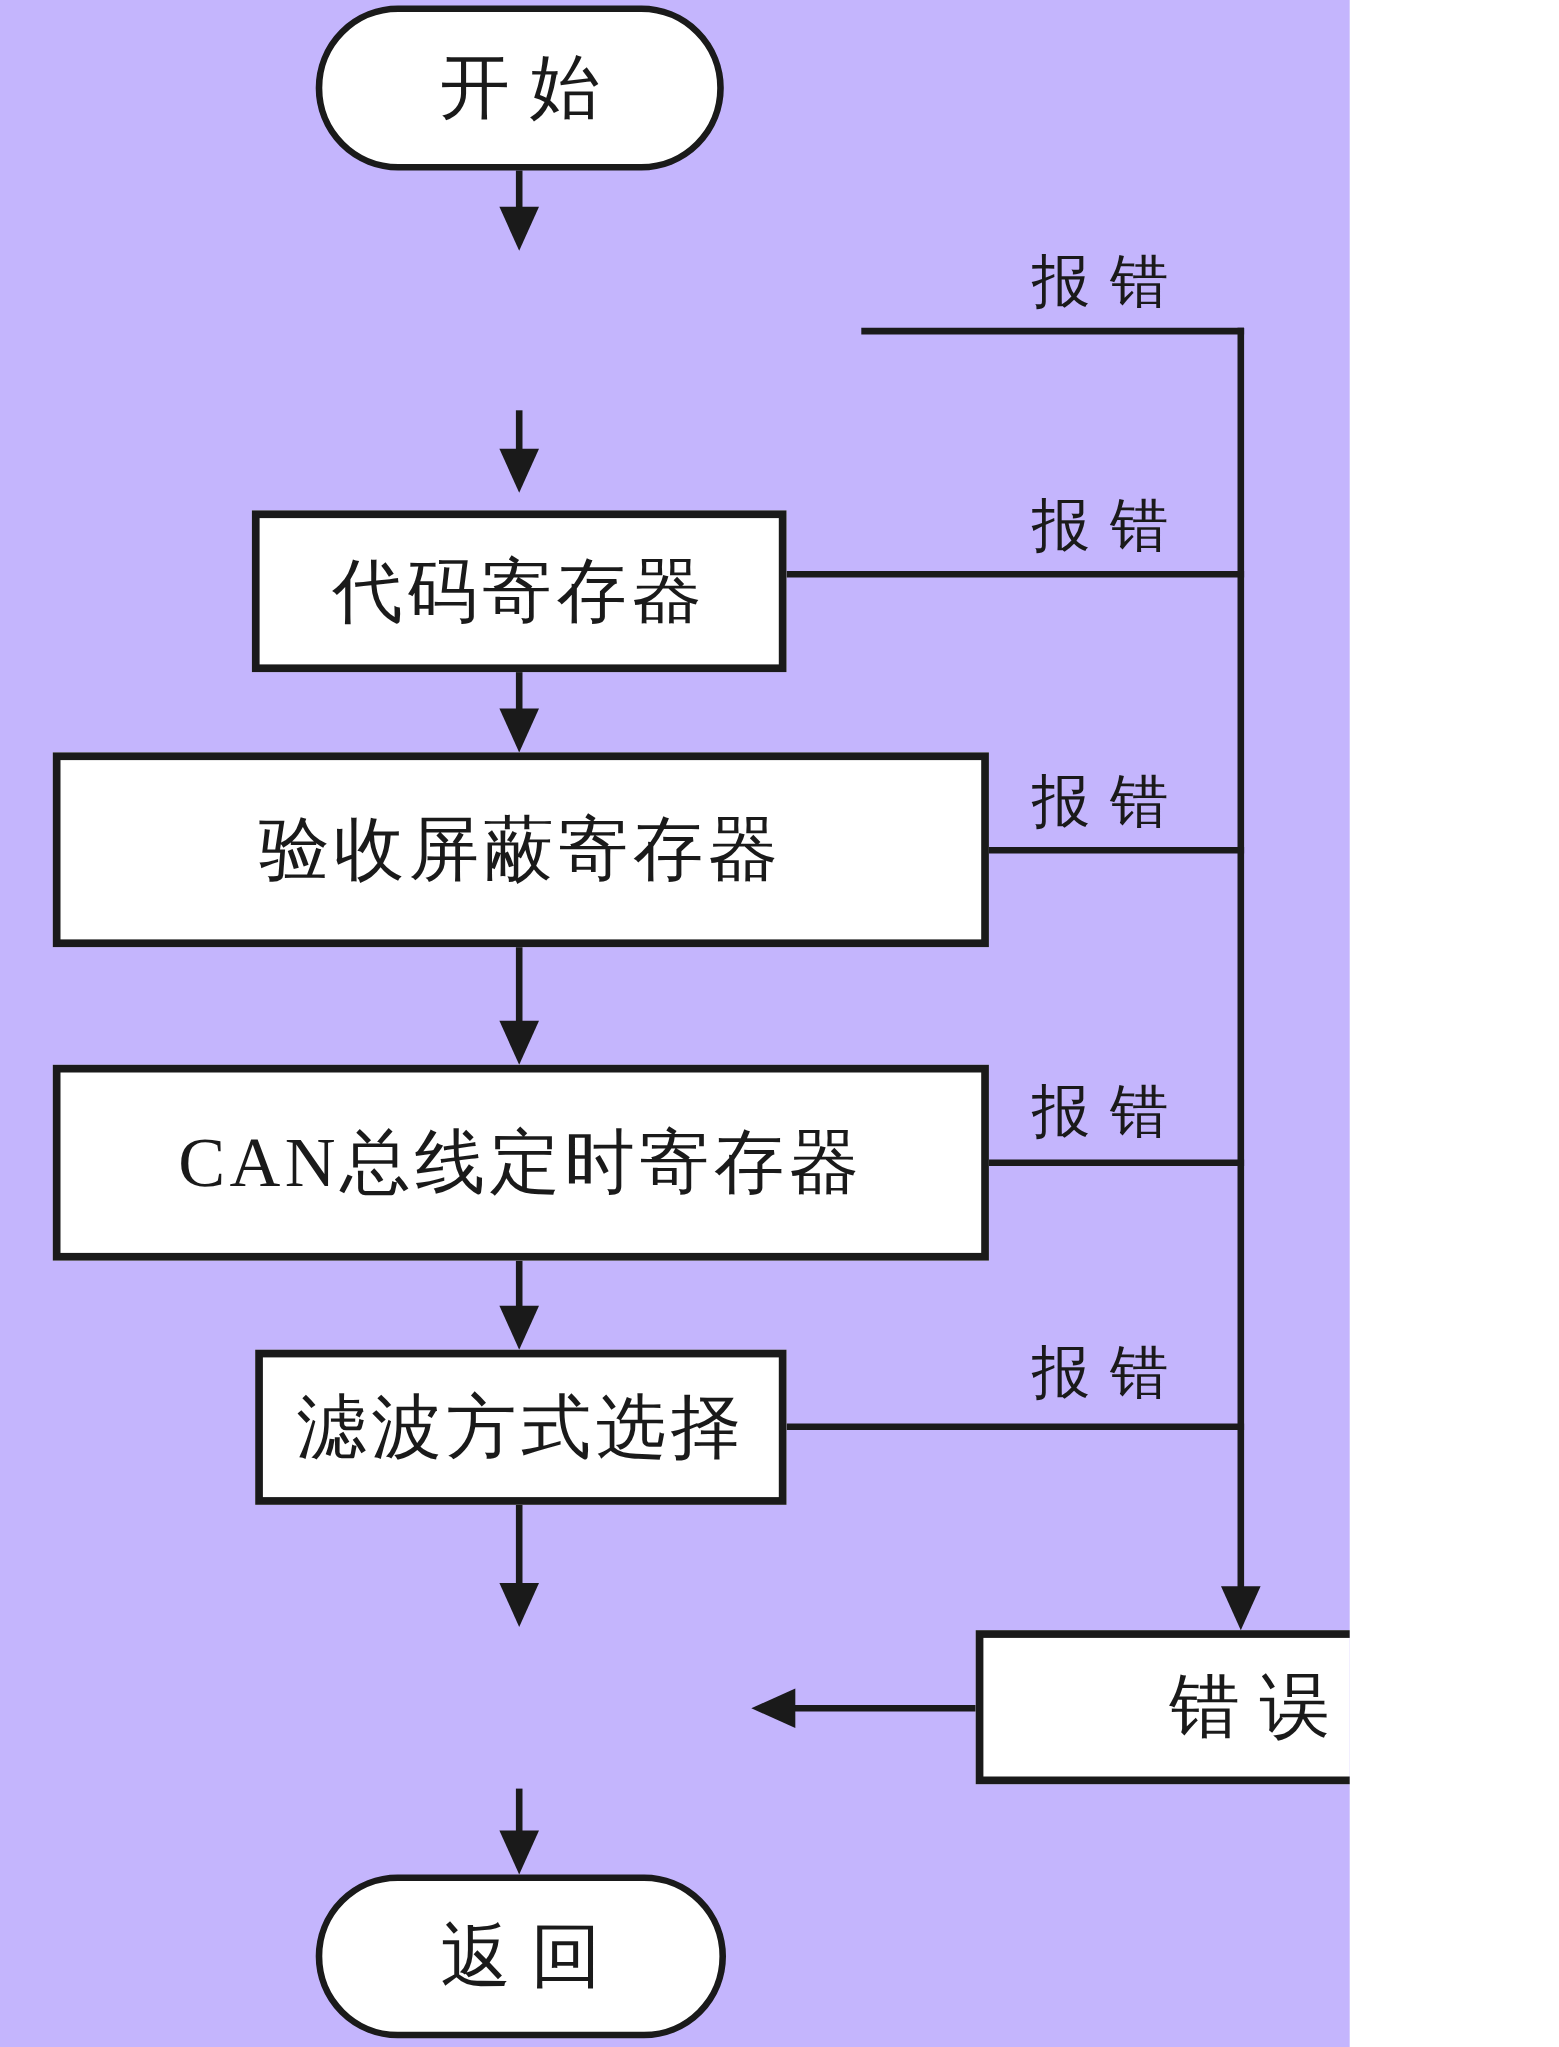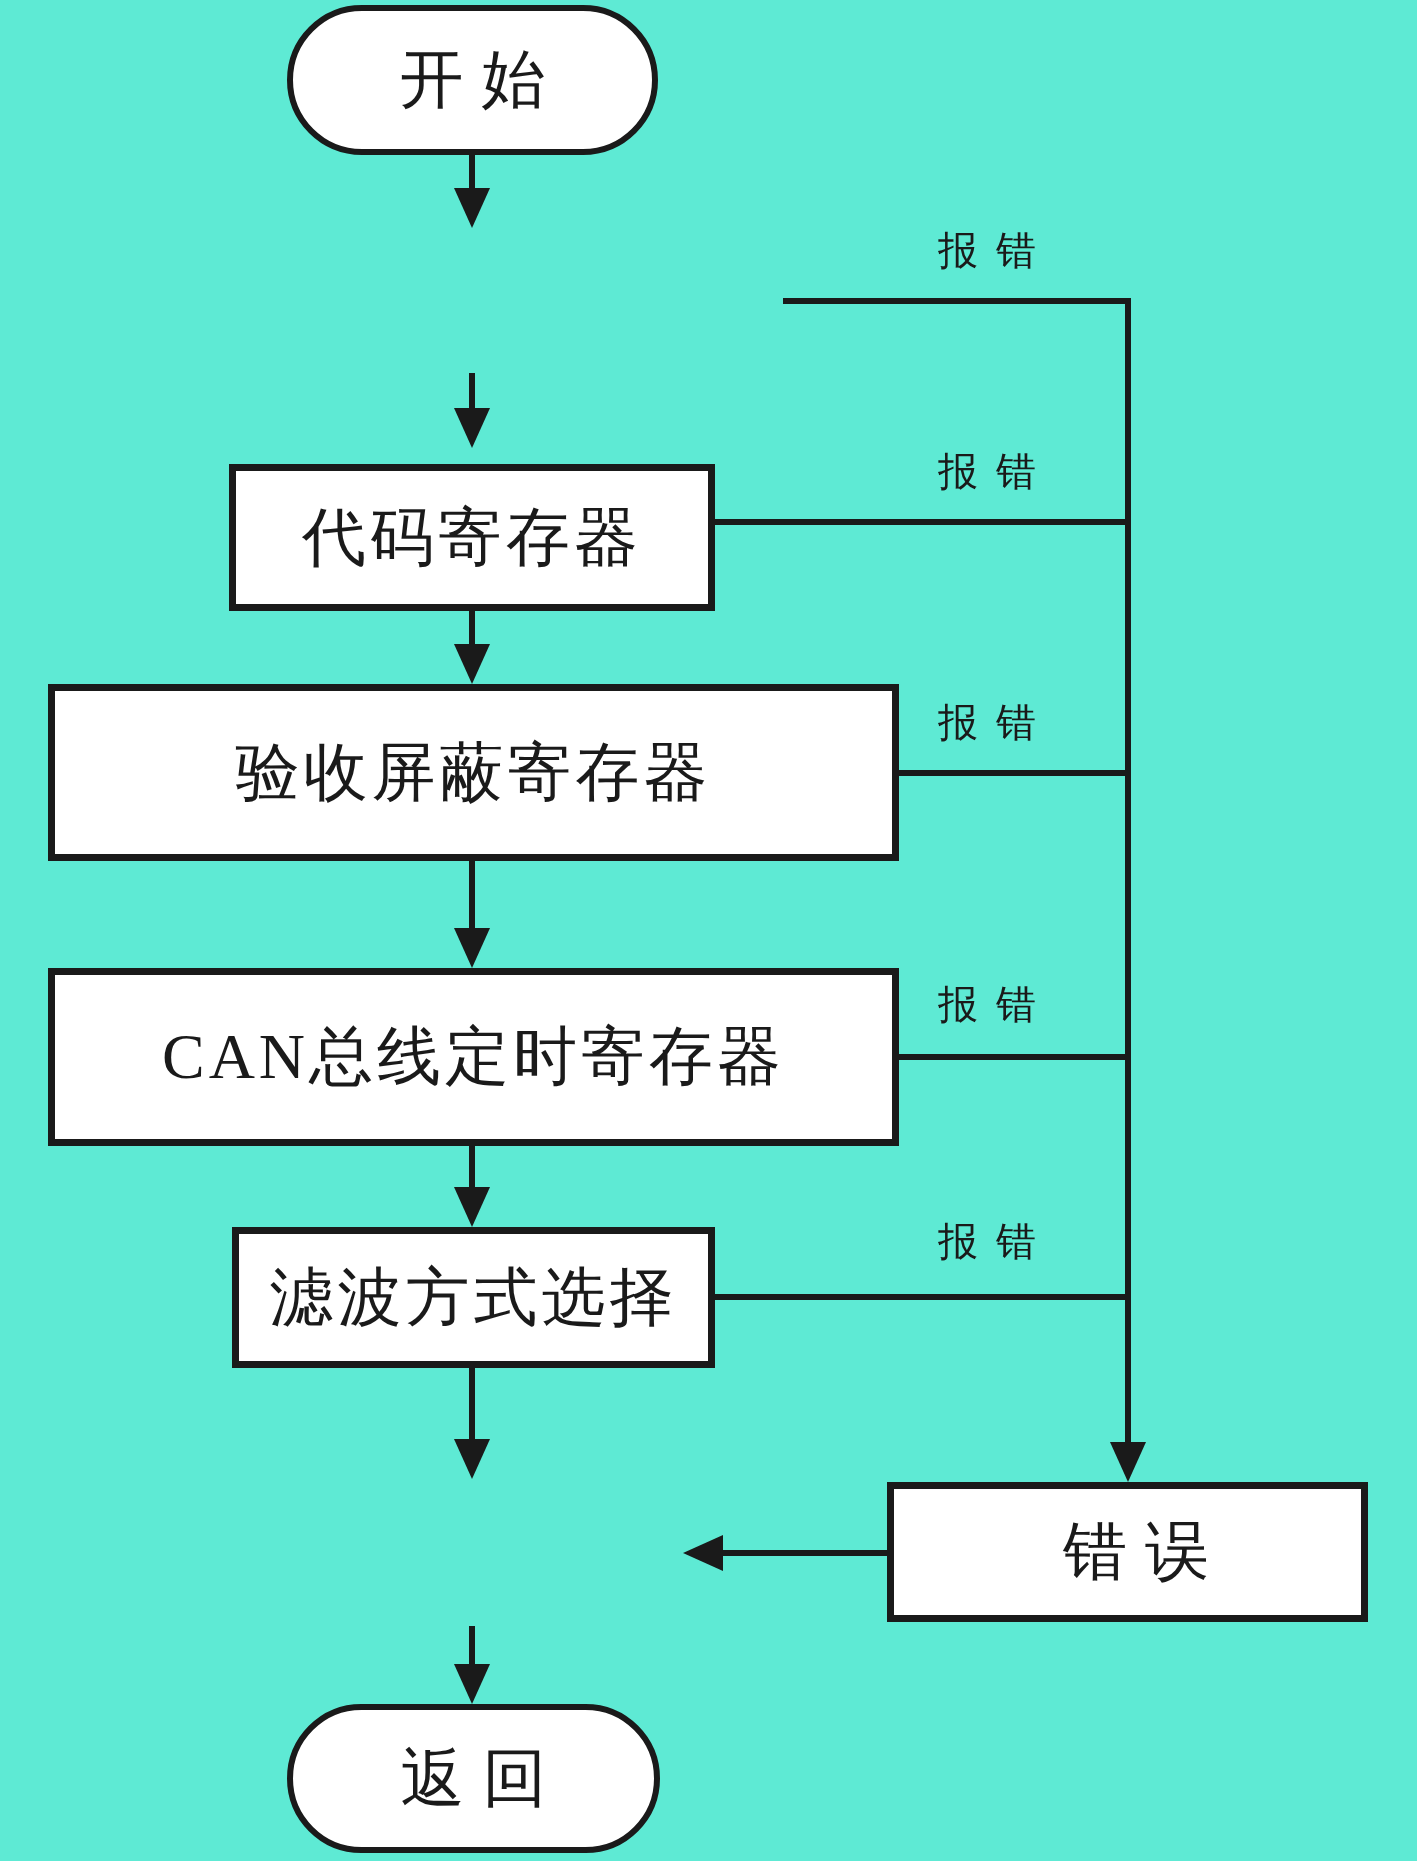--- a/index.html
+++ b/index.html
@@ -1,19 +1,19 @@
 <!DOCTYPE html>
 <html><head>
 <meta charset="utf-8">
 <style>
   html,body{margin:0;padding:0;background:#ffffff;}
   #canvas{
     position:relative;
-    width:1417px;height:1861px;
-    background:#5eead4;
+    width:1227px;height:1861px;
+    background:#c4b5fd;
     font-family:"Liberation Serif","DejaVu Serif",serif;
     color:#1a1a1a;
     overflow:hidden;
   }
   #flow-svg{position:absolute;left:0;top:0;width:1417px;height:1861px;}
   .node{
     position:absolute;
     box-sizing:border-box;
     display:flex;align-items:center;justify-content:center;
     background:#ffffff;
@@ -24,21 +24,21 @@
     text-align:center;
   }
   .terminator{
     border-width:6px;
     border-radius:75px;
     letter-spacing:18px;
   }
   .terminator .lbl, .two-char{padding-left:18px;}
   .edge-label{
     position:absolute;
-    font-size:40px;line-height:1;
+    font-size:53px;line-height:1;
     letter-spacing:18px;
     white-space:nowrap;
   }
   
   #n-start {left:287px; top:5px;    width:371px; height:150px;}
   #n-step1 {left:160px; top:228px;  width:623px; height:145px;}
   #n-step2 {left:229px; top:464px;  width:486px; height:147px;}
   #n-step3 {left:48px;  top:684px;  width:851px; height:177px;}
   #n-step4 {left:48px;  top:968px;  width:851px; height:178px;}
   #n-step5 {left:232px; top:1227px; width:483px; height:141px;}

